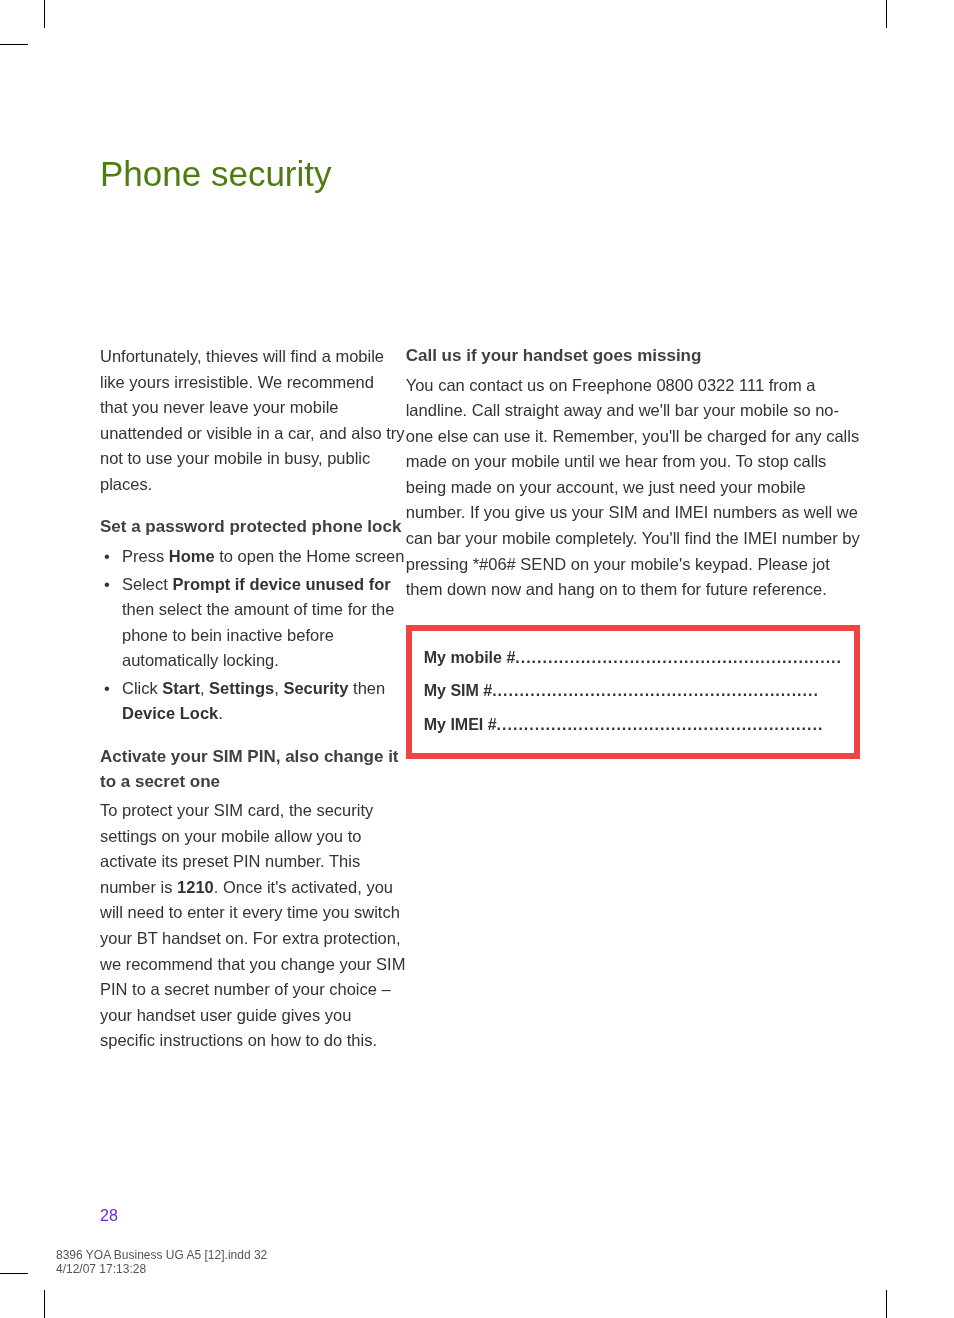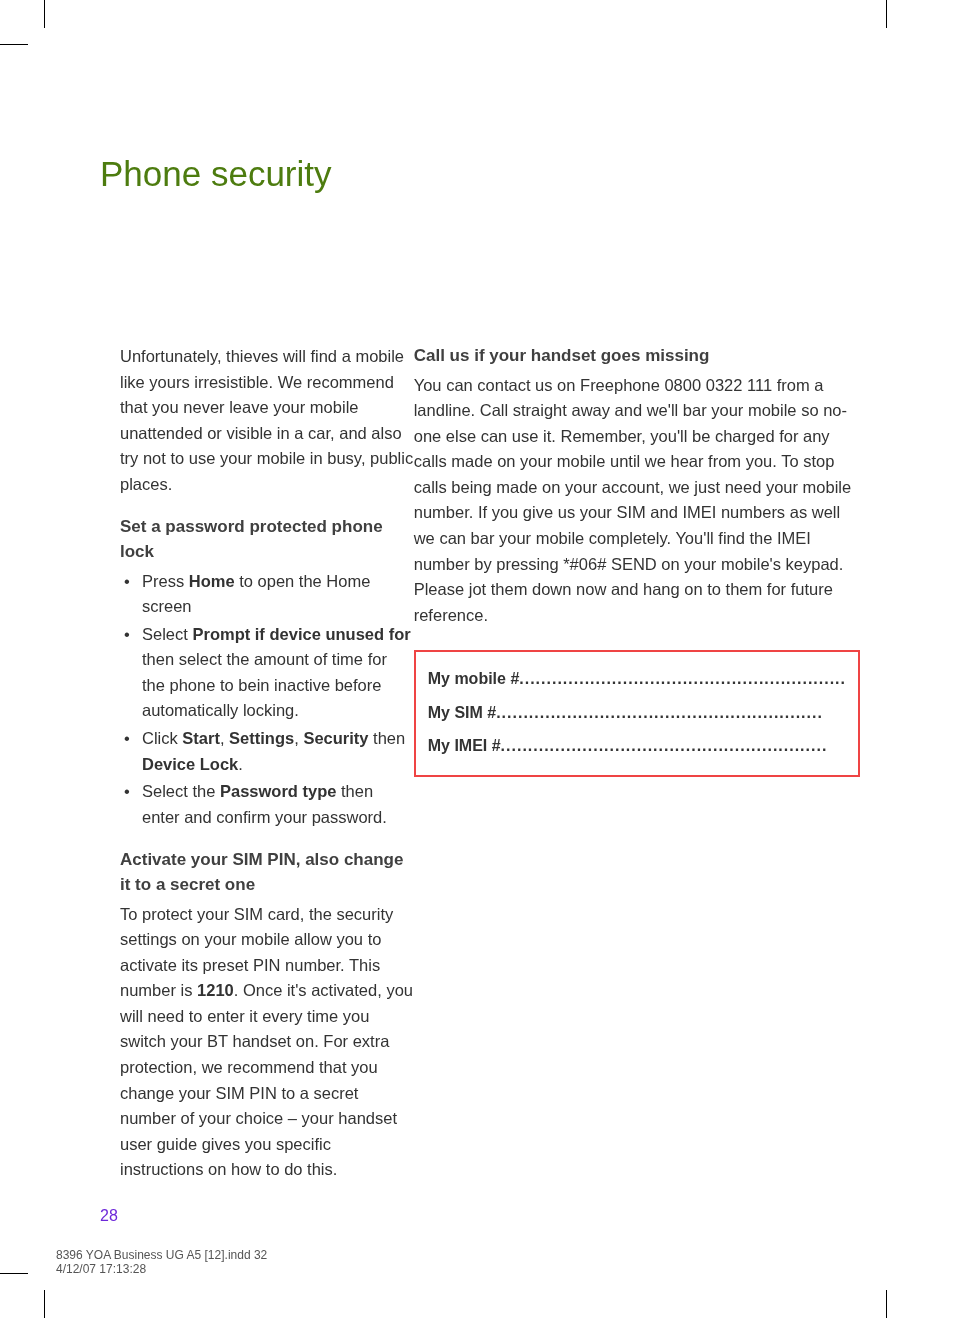--- a/index.html
+++ b/index.html
@@ -26,21 +26,20 @@
     width: 760px;
   }
   h1.title {
     font-size: 35px;
     font-weight: 400;
     color: #4d7c0f;
     margin-bottom: 150px;
   }
   .columns {
     display: flex;
-    margin-left: 20px;
   }
   .col {
     flex: 1;
     font-size: 16.5px;
     line-height: 1.55;
     color: #333;
   }
   .intro { margin-bottom: 18px; }
   .subhead {
     color: #404040;
@@ -61,21 +60,21 @@
   ul.steps li::before {
     content: "•";
     position: absolute;
     left: 4px;
     top: 0;
     color: #333;
   }
   .bold { font-weight: 700; }
   .sim-body { margin-bottom: 18px; }
   .info-box {
-    border: 2px solid #ef4444;
+    border: 6px solid #ef4444;
     padding: 10px 12px 12px 12px;
     margin-top: 22px;
     font-weight: 700;
     font-size: 16px;
     line-height: 2.1;
   }
   .info-row { display: flex; white-space: nowrap; }
   .info-label { flex: 0 0 auto; }
   .info-dots {
     flex: 1;
@@ -116,21 +115,20 @@
 
   <div class="columns">
     <div class="col">
       <p class="intro">Unfortunately, thieves will find a mobile like yours irresistible. We recommend that you never leave your mobile unattended or visible in a car, and also try not to use your mobile in busy, public places.</p>
 
       <p class="subhead">Set a password protected phone lock</p>
       <ul class="steps">
         <li><span>Press </span><span class="bold">Home</span><span> to open the Home screen</span></li>
         <li><span>Select </span><span class="bold">Prompt if device unused for</span><span> then select the amount of time for the phone to bein inactive before automatically locking.</span></li>
         <li><span>Click </span><span class="bold">Start</span><span>, </span><span class="bold">Settings</span><span>, </span><span class="bold">Security</span><span> then </span><span class="bold">Device Lock</span><span>.</span></li>
-        <li><span>Select the </span><span class="bold">Password type</span><span> then enter and confirm your password.</span></li>
       </ul>
 
       <p class="subhead">Activate your SIM PIN, also change it to a secret one</p>
       <p class="sim-body"><span>To protect your SIM card, the security settings on your mobile allow you to activate its preset PIN number. This number is </span><span class="bold">1210</span><span>. Once it's activated, you will need to enter it every time you switch your BT handset on. For extra protection, we recommend that you change your SIM PIN to a secret number of your choice – your handset user guide gives you specific instructions on how to do this.</span></p>
     </div>
 
     <div class="col">
       <p class="subhead">Call us if your handset goes missing</p>
       <p>You can contact us on Freephone 0800 0322 111 from a landline. Call straight away and we'll bar your mobile so no-one else can use it. Remember, you'll be charged for any calls made on your mobile until we hear from you. To stop calls being made on your account, we just need your mobile number. If you give us your SIM and IMEI numbers as well we can bar your mobile completely. You'll find the IMEI number by pressing *#06# SEND on your mobile's keypad. Please jot them down now and hang on to them for future reference.</p>
 

